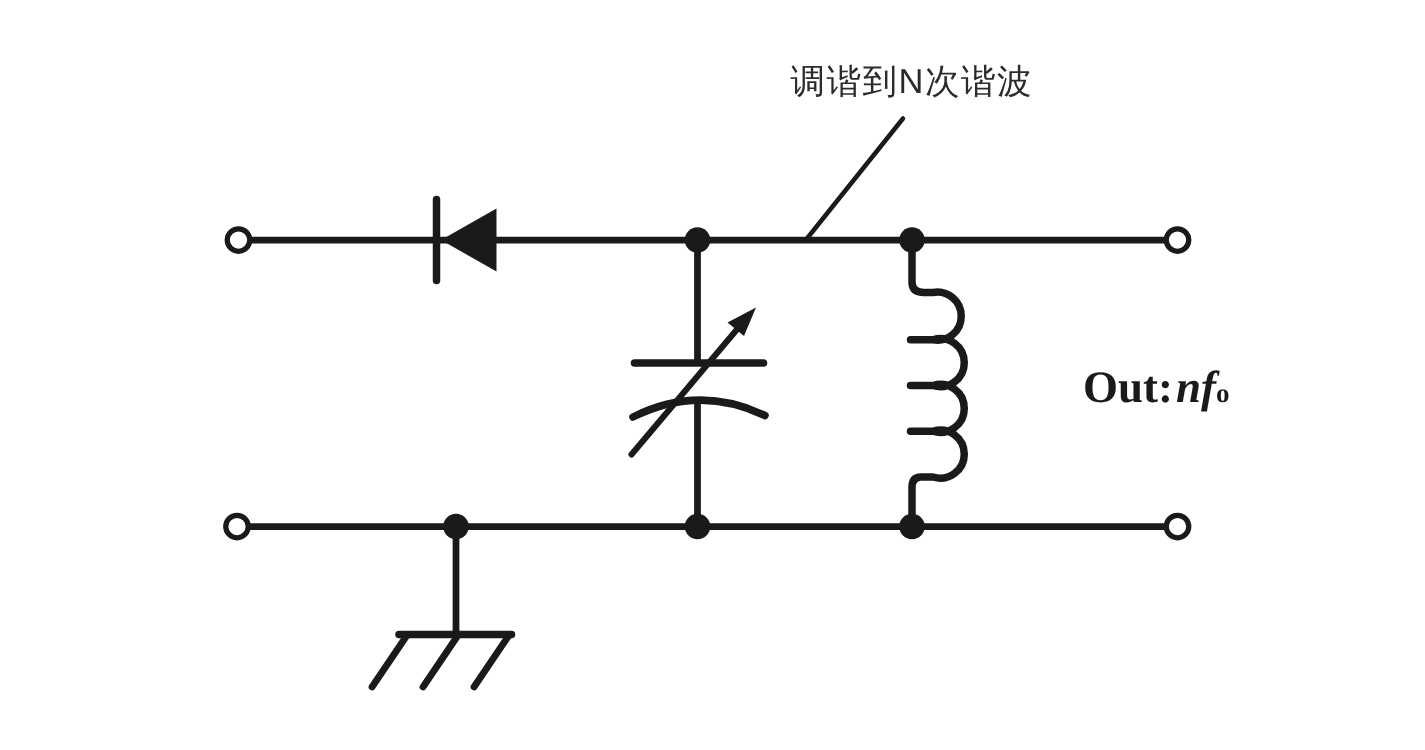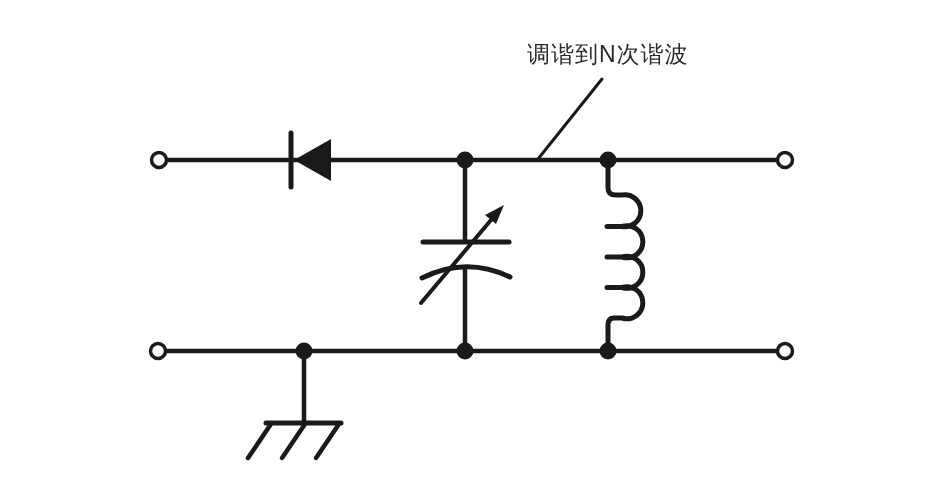--- a/index.html
+++ b/index.html
@@ -139,14 +139,17 @@
       <circle class="terminal" cx="159" cy="160" r="7.5"></circle>
       <circle class="terminal" cx="785" cy="160" r="7.5"></circle>
       <circle class="terminal" cx="158" cy="351" r="7.5"></circle>
       <circle class="terminal" cx="785" cy="351" r="7.5"></circle>
     </g>
   </svg>
 
   <div class="annotation" style="left:527px; top:42px;">调谐到N次谐波</div>
 
 
+  <div class="io-label" style="left:722px; top:242px;">
+    <span>Out:</span><span class="var">nf</span><sub>o</sub>
+  </div>
 
 </div>
 
 </body></html>

